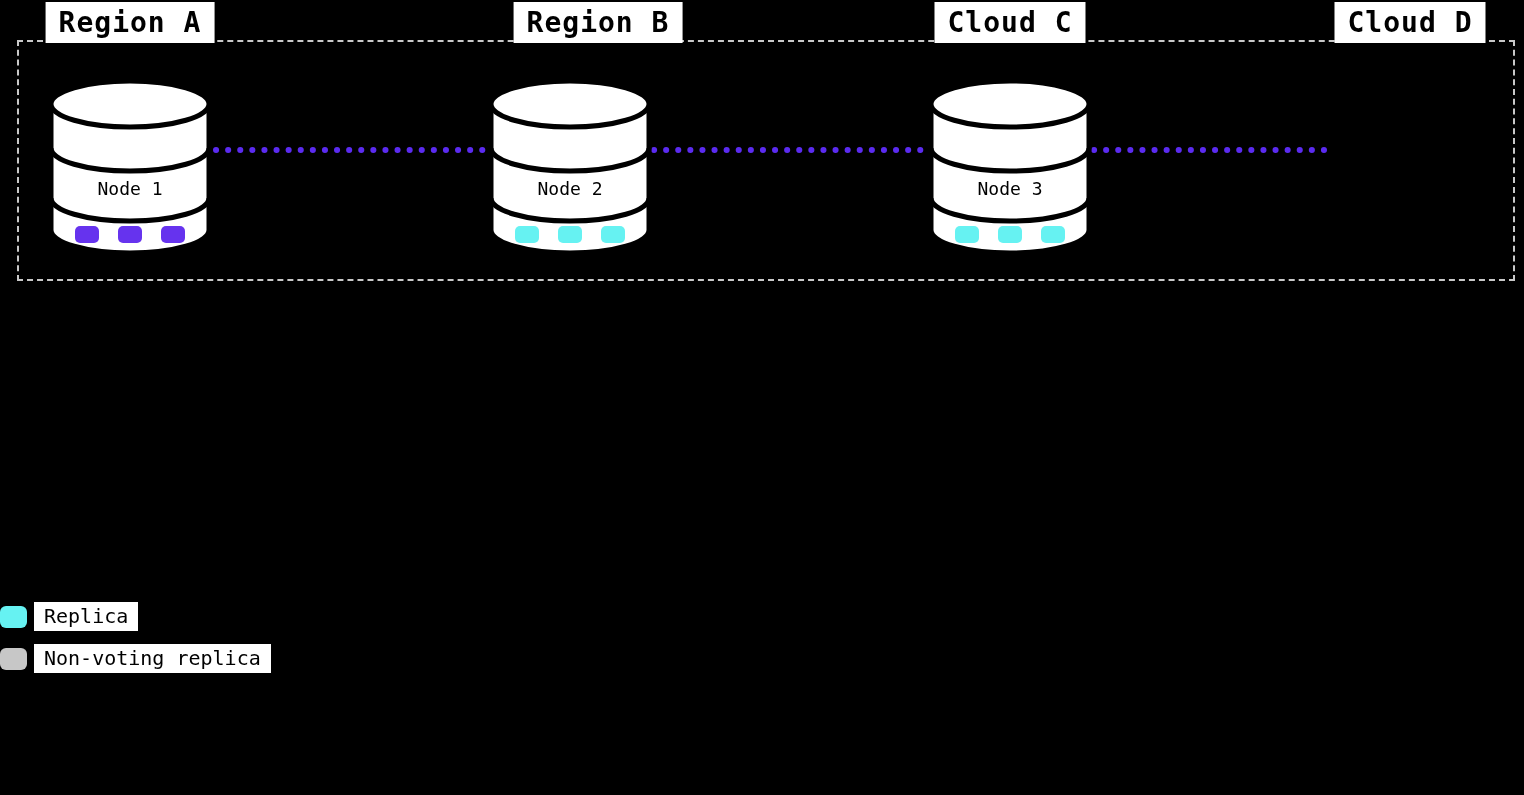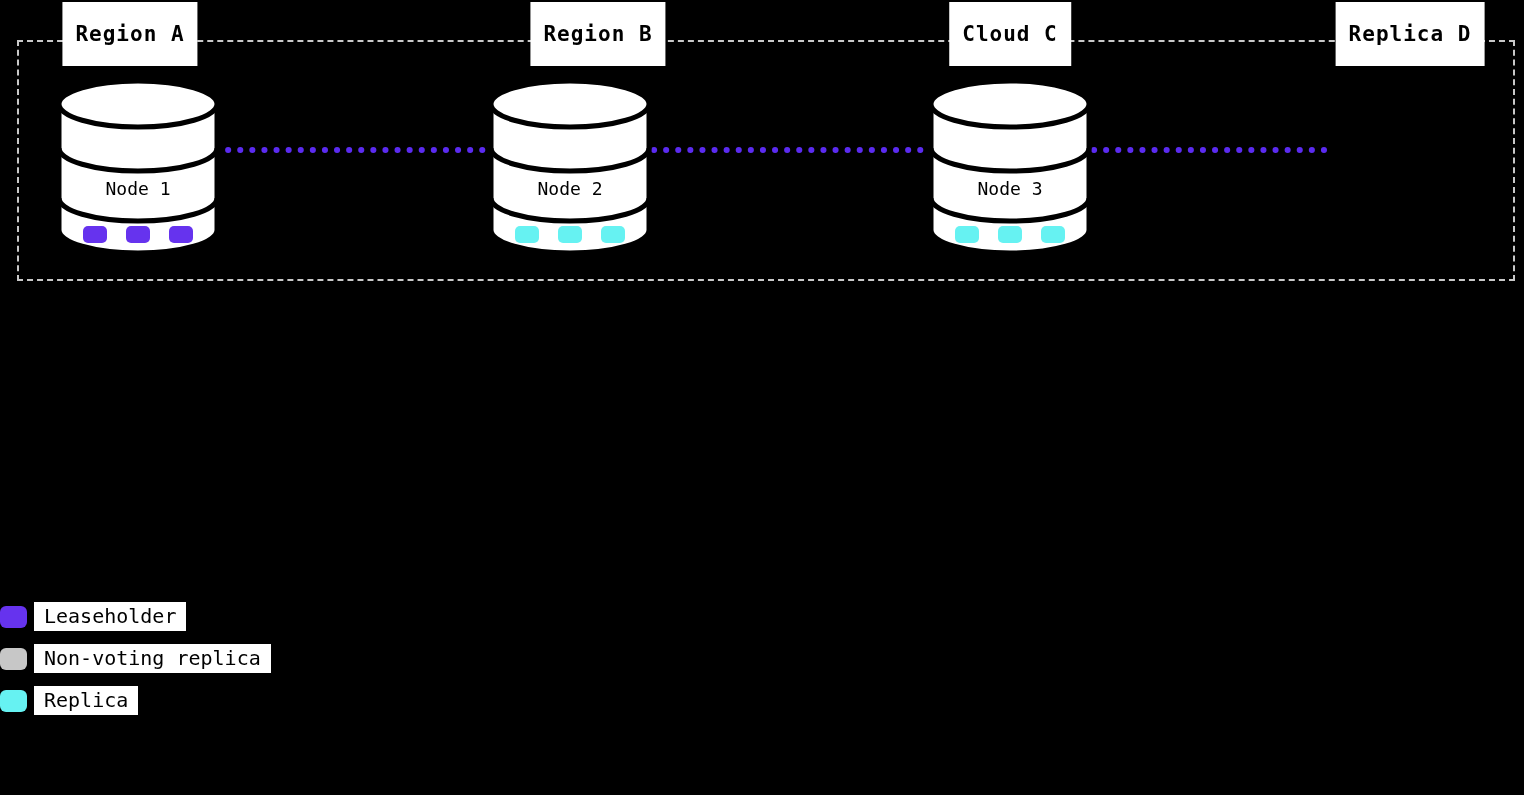--- a/index.html
+++ b/index.html
@@ -2,22 +2,22 @@
 <html><head>
 <meta charset="utf-8">
 <style>
   * { margin:0; padding:0; box-sizing:border-box; }
   html,body { background:#000; }
   body { font-family:"DejaVu Sans Mono","Liberation Mono",monospace; }
   .canvas { position:relative; width:1524px; height:795px; background:#000; overflow:hidden; }
 
   .region-label {
     position:absolute; top:2px; transform:translateX(-50%);
-    background:#ffffff; color:#000; font-weight:bold; font-size:21px;
-    padding:20px 13px; letter-spacing:1px; white-space:nowrap; z-index:3;
+    background:#ffffff; color:#000; font-weight:bold; font-size:28px;
+    padding:4px 13px; letter-spacing:1px; white-space:nowrap; z-index:3;
   }
 
   .dashed-box {
     position:absolute; left:17px; top:40px; width:1498px; height:241px;
     border:2px dashed #c9c9c9; z-index:0;
   }
 
   .connectors { position:absolute; left:0; top:138px; z-index:1; }
   .connector { stroke-width:6; stroke-linecap:round; stroke-dasharray:0.1 12; fill:none; }
 
@@ -42,31 +42,31 @@
   .cube-line { fill:none; stroke:#000; stroke-width:3; stroke-linejoin:round; }
 </style>
 </head>
 <body>
 
 <div class="canvas">
 
   <div class="region-label" style="left:130px">Region A</div>
   <div class="region-label" style="left:598px">Region B</div>
   <div class="region-label" style="left:1010px">Cloud C</div>
-  <div class="region-label" style="left:1410px">Replica D</div>
+  <div class="region-label" style="left:1410px">Cloud D</div>
 
   <div class="dashed-box"></div>
 
   <svg class="connectors" width="1524" height="24">
     <line class="connector" x1="216" y1="12" x2="486" y2="12" stroke="#5b2bf0"></line>
     <line class="connector" x1="654" y1="12" x2="926" y2="12" stroke="#5b2bf0"></line>
     <line class="connector" x1="1094" y1="12" x2="1326" y2="12" stroke="#5b2bf0"></line>
   </svg>
 
-  <div class="node" style="left:56px">
+  <div class="node" style="left:48px">
     <svg width="164" height="208" viewBox="0 0 164 208">
       <path class="cyl-body" d="M3,26 L3,152 A79 23 0 0 0 161,152 L161,26"></path>
       <path class="cyl-line" d="M3,70 A79 23 0 0 0 161,70"></path>
       <path class="cyl-line" d="M3,120 A79 23 0 0 0 161,120"></path>
       <ellipse class="cyl-top" cx="82" cy="26" rx="79" ry="23"></ellipse>
       <text class="node-label" x="82" y="117" text-anchor="middle">Node 1</text>
       <rect x="27" y="148" width="24" height="17" rx="5" fill="#6633ee"></rect>
       <rect x="70" y="148" width="24" height="17" rx="5" fill="#6633ee"></rect>
       <rect x="113" y="148" width="24" height="17" rx="5" fill="#6633ee"></rect>
     </svg>
@@ -95,32 +95,26 @@
       <rect x="27" y="148" width="24" height="17" rx="5" fill="#66f2f2"></rect>
       <rect x="70" y="148" width="24" height="17" rx="5" fill="#66f2f2"></rect>
       <rect x="113" y="148" width="24" height="17" rx="5" fill="#66f2f2"></rect>
     </svg>
   </div>
 
 
   <div class="legend">
     <div class="legend-row">
       <svg class="legend-swatch" width="27" height="22">
-        <rect x="0" y="0" width="27" height="22" rx="6" fill="#6633ee"></rect>
+        <rect x="0" y="0" width="27" height="22" rx="6" fill="#66f2f2"></rect>
       </svg>
-      <div class="legend-label">Leaseholder</div>
+      <div class="legend-label">Replica</div>
     </div>
     <div class="legend-row">
       <svg class="legend-swatch" width="27" height="22">
         <rect x="0" y="0" width="27" height="22" rx="6" fill="#c7c7c7"></rect>
       </svg>
       <div class="legend-label">Non-voting replica</div>
     </div>
-    <div class="legend-row">
-      <svg class="legend-swatch" width="27" height="22">
-        <rect x="0" y="0" width="27" height="22" rx="6" fill="#66f2f2"></rect>
-      </svg>
-      <div class="legend-label">Replica</div>
-    </div>
   </div>
 
 
 </div>
 
 </body></html>

